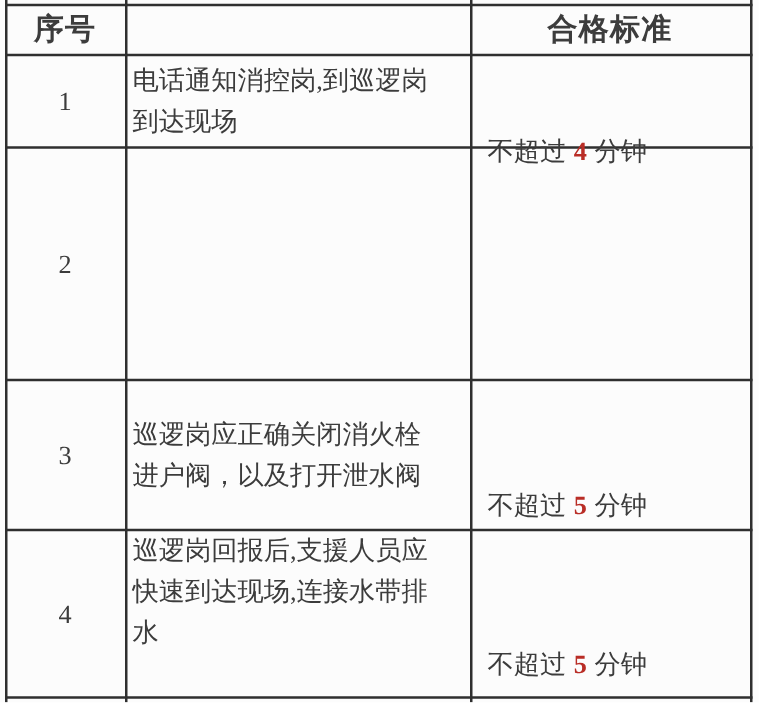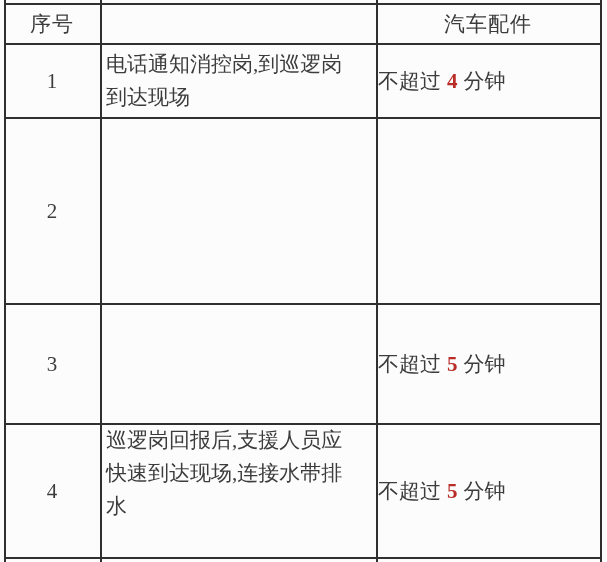--- a/index.html
+++ b/index.html
@@ -28,24 +28,24 @@
     background: #2f2f2f;
   }
   .cell {
     position: absolute;
     display: flex;
     align-items: center;
     font-size: 21px;
     line-height: 33px;
   }
   .center { justify-content: center; }
-  .hdr { font-weight: normal; font-size: 21px; letter-spacing: 1px; }
+  .hdr { font-weight: bold; font-size: 24px; letter-spacing: 1px; }
   .num { font-size: 21px; }
   .action { padding-left: 4px; padding-right: 6px; }
-  .standard { padding-left: 0; padding-right: 4px; }
+  .standard { padding-left: 12px; padding-right: 4px; margin-top: 40px; }
   .pre { white-space: pre-line; }
   .std-num {
     color: #b92d26;
     font-weight: bold;
     margin: 0 6px;
   }
 </style>
 </head>
 <body>
 
@@ -57,36 +57,40 @@
   <div class="vline" style="left:600px"></div>
 
   <div class="hline" style="top:3px"></div>
   <div class="hline" style="top:43px"></div>
   <div class="hline" style="top:117px"></div>
   <div class="hline" style="top:303px"></div>
   <div class="hline" style="top:423px"></div>
   <div class="hline" style="top:557px"></div>
 
   <div class="cell center hdr" style="left:6px;top:5px;width:92px;height:38px">序号</div>
-  <div class="cell center hdr" style="left:378px;top:5px;width:220px;height:38px">汽车配件</div>
+  <div class="cell center hdr" style="left:378px;top:5px;width:220px;height:38px">合格标准</div>
 
   <div class="cell center num" style="left:6px;top:45px;width:92px;height:72px">1</div>
   <div class="cell action" style="left:102px;top:45px;width:272px;height:72px">
     <span class="pre">电话通知消控岗,到巡逻岗
 到达现场</span>
   </div>
   <div class="cell standard" style="left:378px;top:45px;width:220px;height:72px">
     <span>不超过</span>
     <span class="std-num">4</span>
     <span>分钟</span>
   </div>
 
   <div class="cell center num" style="left:6px;top:119px;width:92px;height:184px">2</div>
 
   <div class="cell center num" style="left:6px;top:305px;width:92px;height:118px">3</div>
+  <div class="cell action" style="left:102px;top:305px;width:272px;height:118px">
+    <span class="pre">巡逻岗应正确关闭消火栓
+进户阀，以及打开泄水阀</span>
+  </div>
   <div class="cell standard" style="left:378px;top:305px;width:220px;height:118px">
     <span>不超过</span>
     <span class="std-num">5</span>
     <span>分钟</span>
   </div>
 
   <div class="cell center num" style="left:6px;top:425px;width:92px;height:132px">4</div>
   <div class="cell action" style="left:102px;top:425px;width:272px;height:97px">
     <span class="pre">巡逻岗回报后,支援人员应
 快速到达现场,连接水带排

